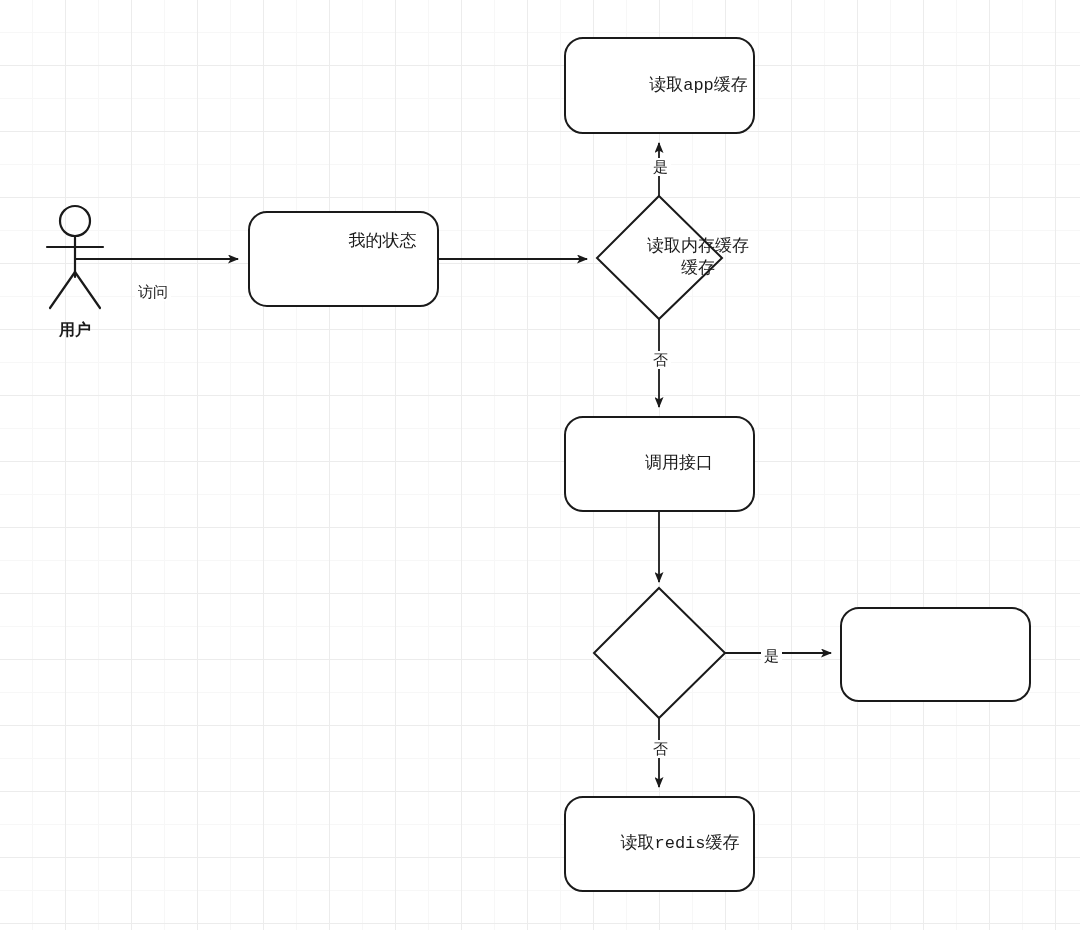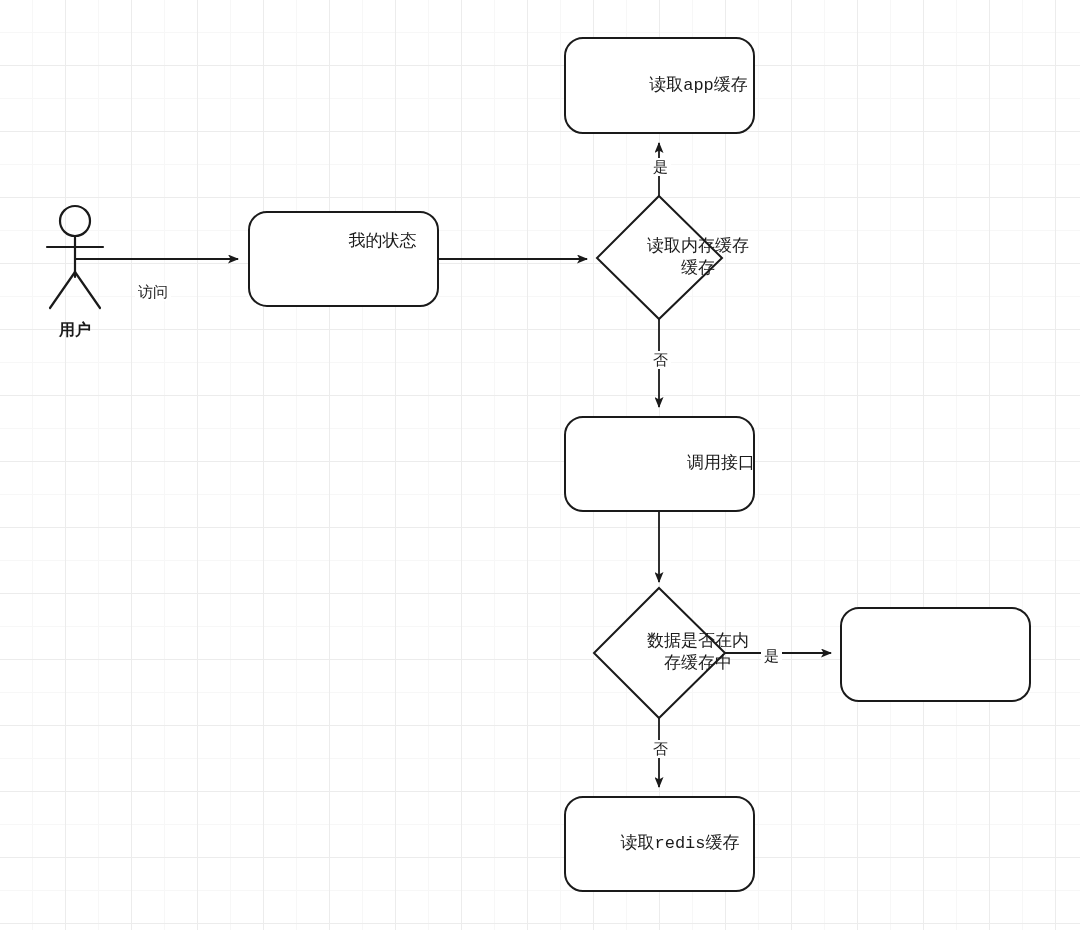--- a/index.html
+++ b/index.html
@@ -134,24 +134,22 @@
 
   <div class="actor-label" style="left:35px; top:320px;">用户</div>
 
   <div class="node-label box-label" style="left:249px; top:195px; width:189px; height:94px;">我的状态</div>
 
   <div class="node-label box-label" style="left:584px; top:222px; width:150px; height:72px;">读取内存缓存
 缓存</div>
 
   <div class="node-label box-label" style="left:565px; top:38px; width:189px; height:95px;">读取app缓存</div>
 
-  <div class="node-label box-label" style="left:565px; top:417px; width:150px; height:94px;margin-left:42px;">调用接口</div>
+  <div class="node-label box-label" style="left:565px; top:417px; width:150px; height:94px;">调用接口</div>
 
-  <div class="node-label box-label" style="left:580px; top:617px; width:158px; height:72px;">数据是否在内
-存缓存中</div>
 
 
   <div class="node-label box-label" style="left:565px; top:797px; width:152px; height:94px;">读取redis缓存</div>
 
   <div class="edge-label" style="left:135px; top:249px;margin-top:34px;">访问</div>
 
   <div class="edge-label" style="left:650px; top:158px;">是</div>
 
   <div class="edge-label" style="left:650px; top:351px;">否</div>
 

